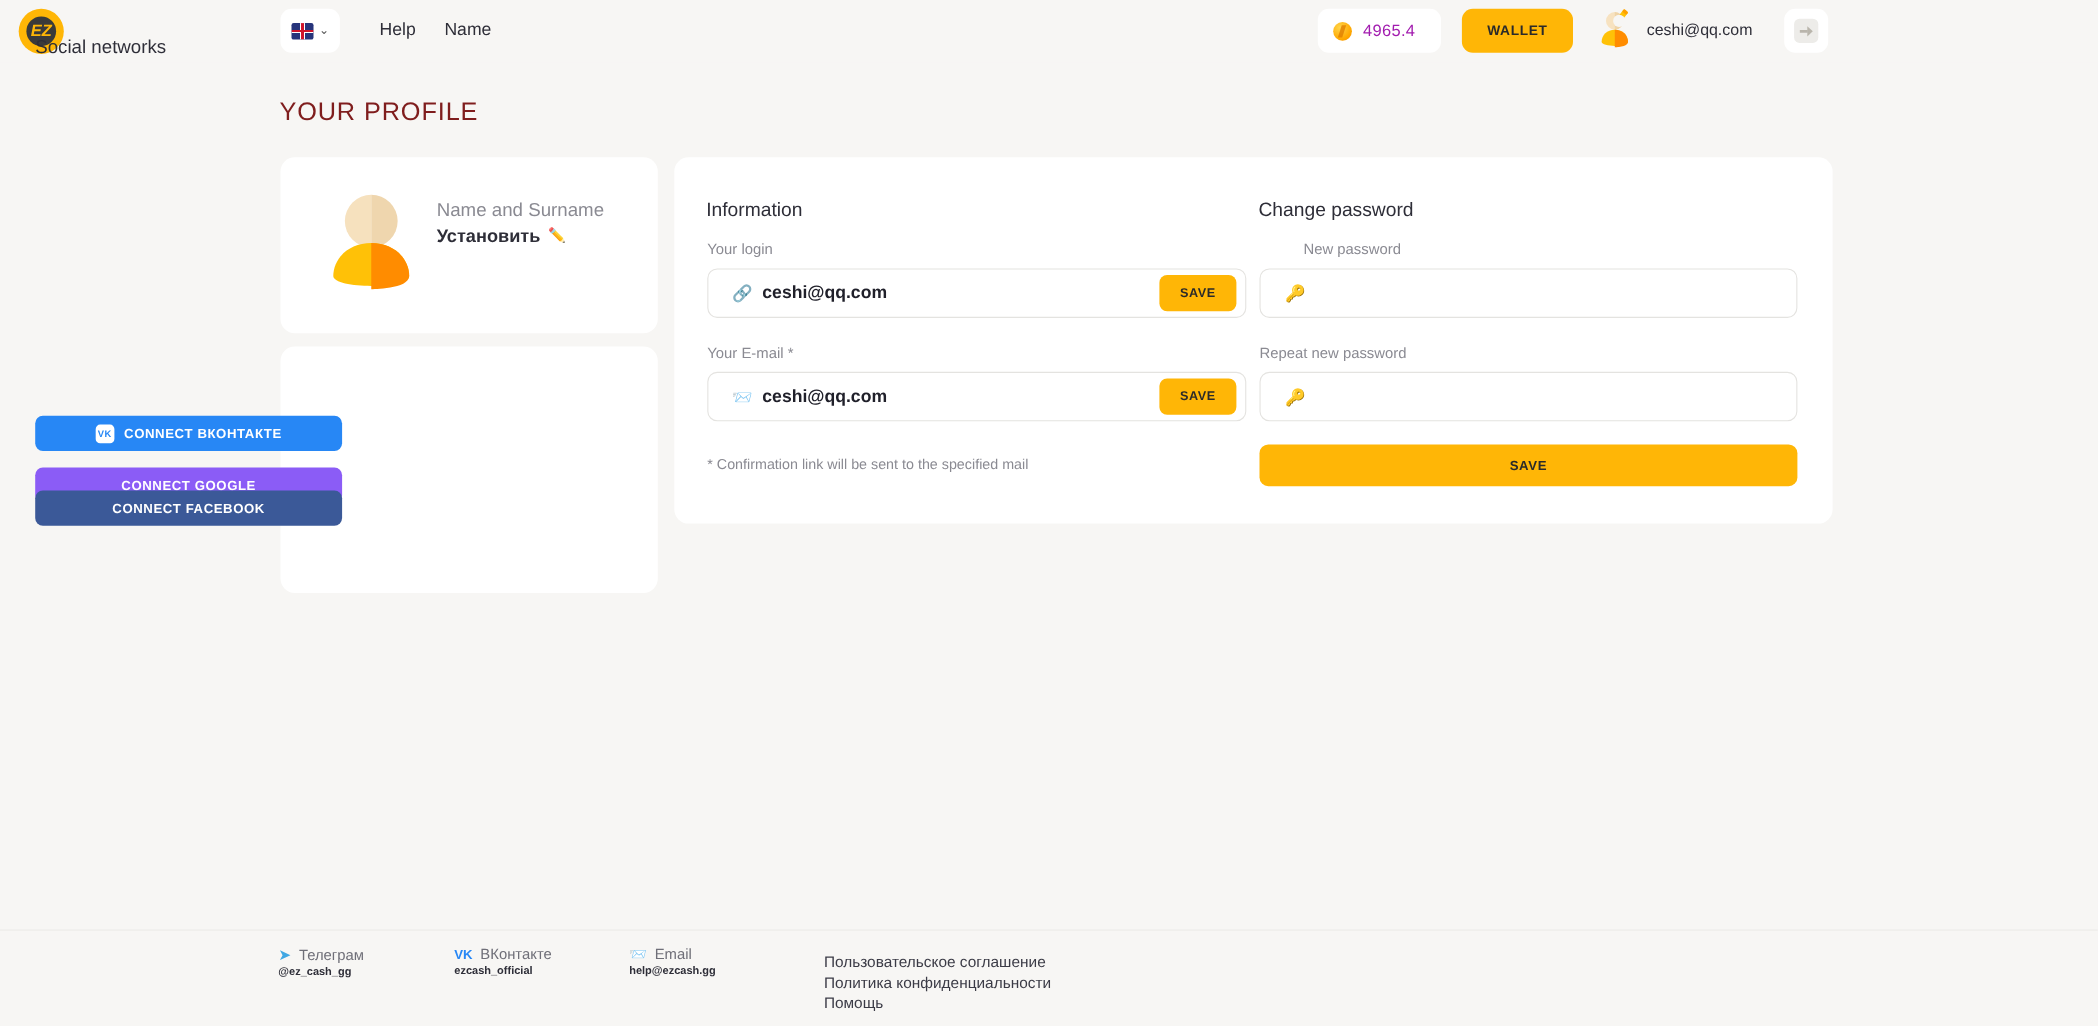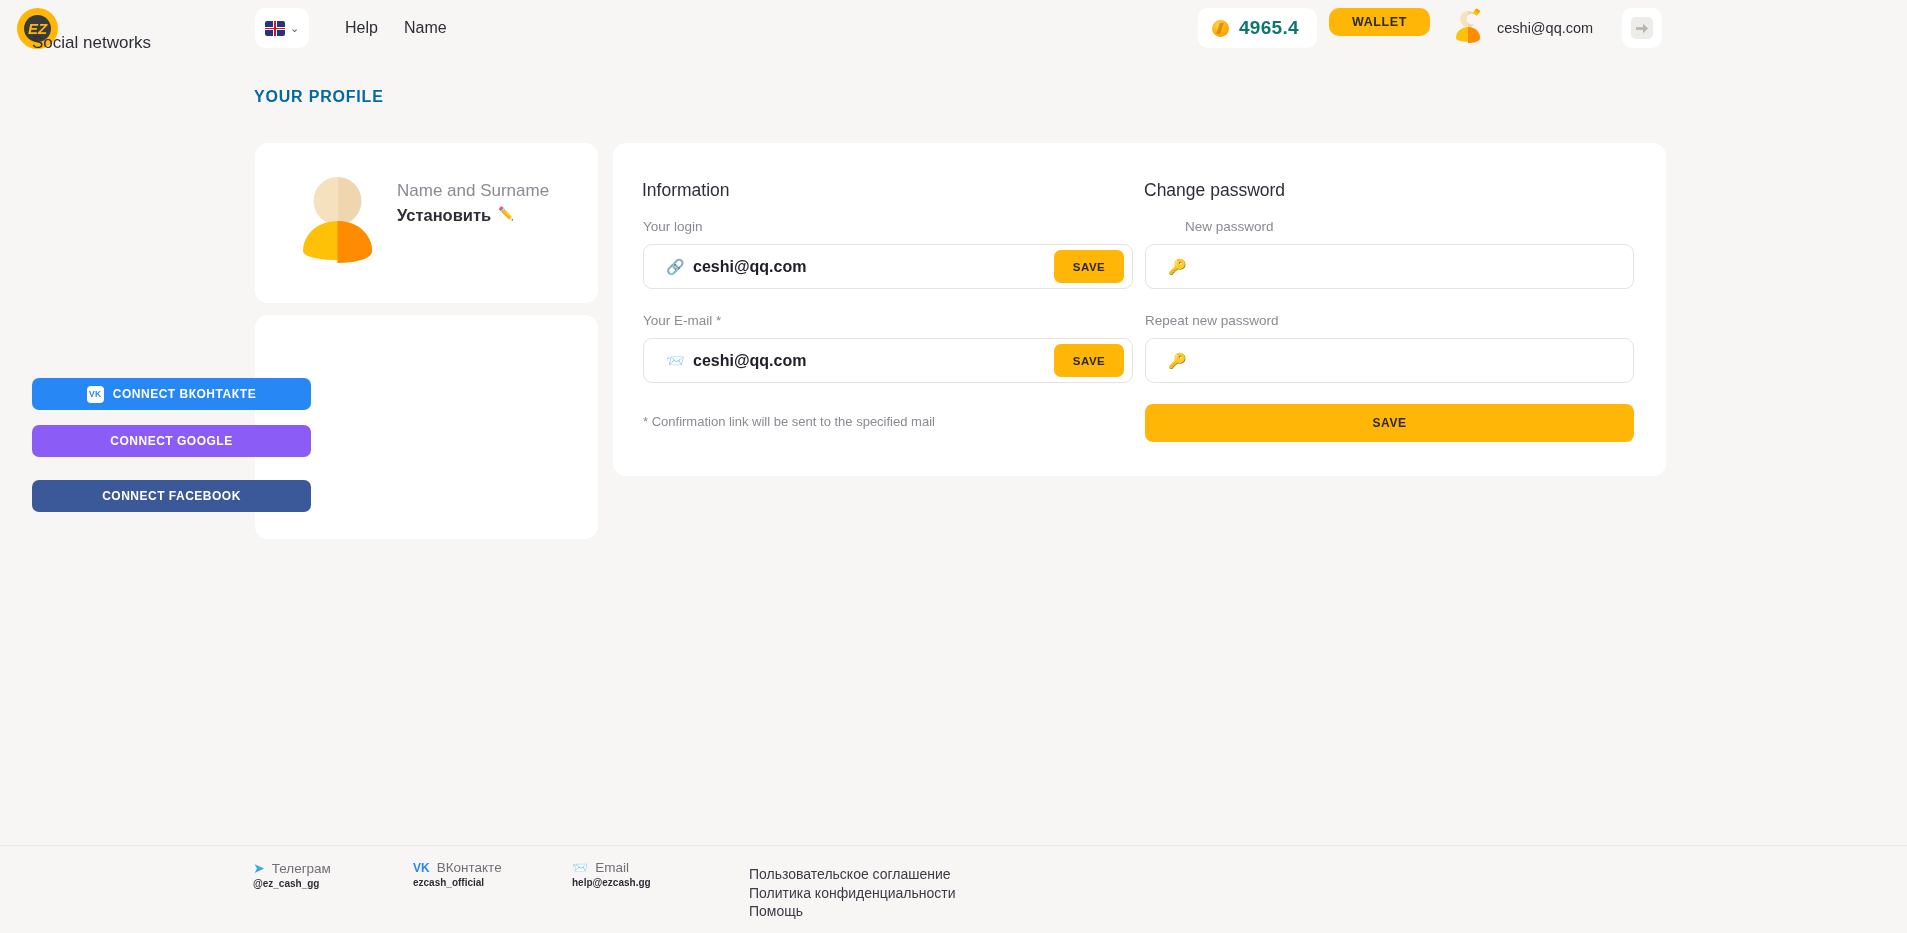--- a/index.html
+++ b/index.html
@@ -72,25 +72,25 @@
   .coin {
     width: 17px; height: 17px; border-radius: 50%;
     background: radial-gradient(circle at 35% 30%, #FFD54A 0%, #FFA800 65%, #F08A00 100%);
     position: relative; flex: none;
   }
   .coin::after {
     content: ""; position: absolute; left: 6px; top: 3px;
     width: 4px; height: 11px; background: #E07E00;
     transform: skewX(-18deg); opacity: .8;
   }
-  .balance-val { font-size: 19px; font-weight: bold; color: #0f766e; letter-spacing: .3px; }
+  .balance-val { font-size: 15px; font-weight: normal; color: #a21caf; letter-spacing: .3px; }
 
   .wallet-btn {
     position: absolute; left: 1329px; top: 8px;
-    width: 101px; height: 28px; border-radius: 10px;
+    width: 101px; height: 40px; border-radius: 10px;
     background: #FFB606; border: none; cursor: pointer;
     font-size: 12.5px; font-weight: bold; color: #2A2A2A;
     letter-spacing: .6px;
     font-family: "Liberation Sans", sans-serif;
   }
 
   .user-zone {
     position: absolute; left: 1448px; top: 7px;
     display: flex; align-items: center; gap: 9px;
   }
@@ -105,21 +105,21 @@
   }
   .logout-inner {
     width: 22px; height: 22px; border-radius: 5px;
     background: #EDECE9;
     display: flex; align-items: center; justify-content: center;
   }
 
   
   .page-title {
     position: absolute; left: 254px; top: 88px;
-    font-size: 16px; font-weight: bold; color: #0369a1;
+    font-size: 23px; font-weight: normal; color: #7f1d1d;
     letter-spacing: .8px;
   }
 
   .card { background: #FFFFFF; border-radius: 13px; position: absolute; }
 
   
   .profile-card { left: 255px; top: 143px; width: 343px; height: 160px; }
   .big-avatar { position: absolute; left: 40px; top: 28px; width: 85px; height: 100px; }
   .profile-text { position: absolute; left: 142px; top: 38px; }
   .label-muted { font-size: 17px; color: #8A8A92; margin-bottom: 5px; }
@@ -135,21 +135,21 @@
   }
   .social-btn {
     position: absolute; left: 32px; width: 279px; height: 32px;
     border: none; border-radius: 7px; cursor: pointer;
     color: #FFFFFF; font-size: 12px; font-weight: bold; letter-spacing: .5px;
     display: flex; align-items: center; justify-content: center; gap: 9px;
     font-family: "Liberation Sans", sans-serif;
   }
   .btn-vk { top: 378px; background: #2787F5; }
   .btn-google { top: 425px; background: #8b5cf6; }
-  .btn-fb { top: 480px; background: #3B5998; }
+  .btn-fb { top: 446px; background: #3B5998; }
   .vk-badge {
     width: 17px; height: 17px; border-radius: 4px; background: #FFFFFF;
     color: #2787F5; font-size: 8.5px; font-weight: bold;
     display: flex; align-items: center; justify-content: center;
   }
 
   
   .main-card { left: 613px; top: 143px; width: 1053px; height: 333px; }
   .section-title {
     position: absolute; font-size: 17.5px; color: #2E2E38; font-weight: 500;

